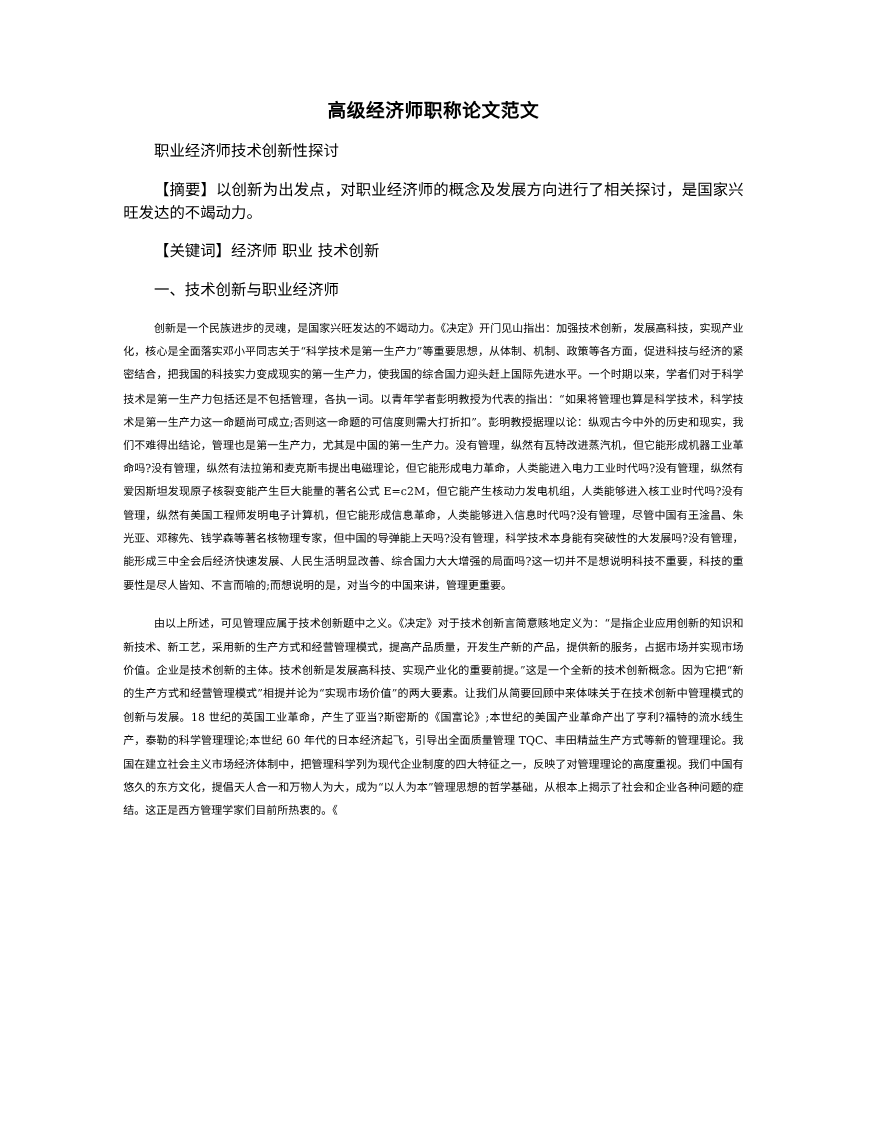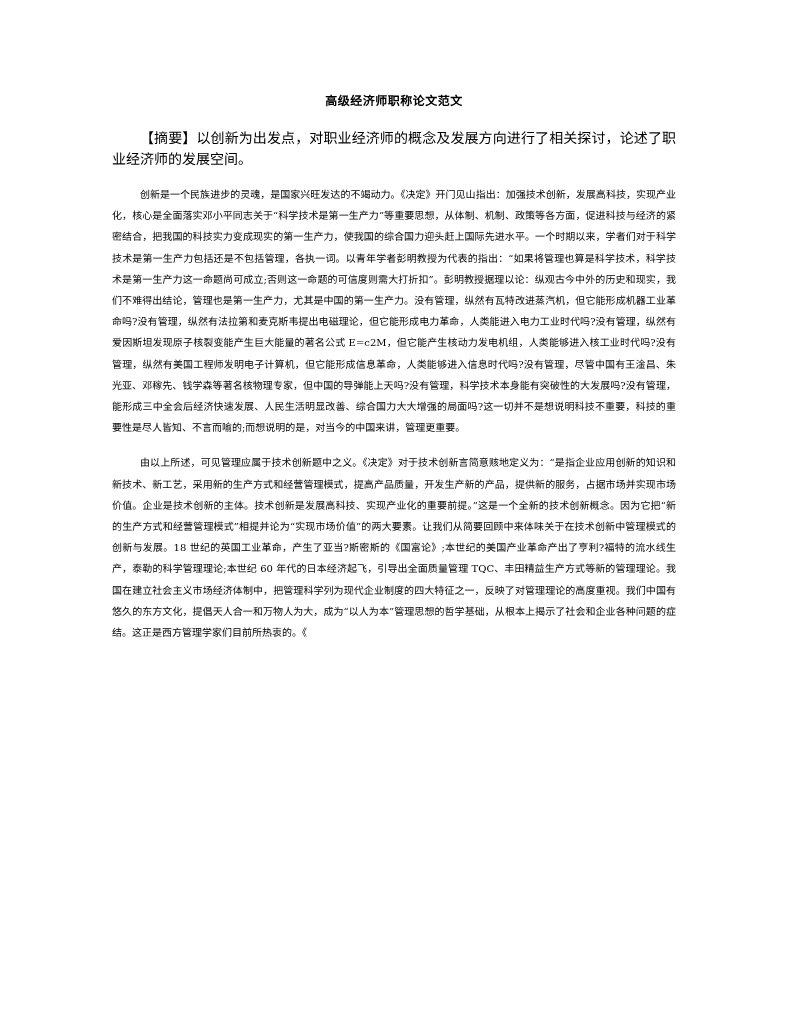--- a/index.html
+++ b/index.html
@@ -26,21 +26,21 @@
   }
 
   .content {
     position: absolute;
     left: 112px;
     top: 88px;
     width: 564px;
   }
 
   .doc-title {
-    font-size: 12px;
+    font-size: 17px;
     font-weight: bold;
     text-align: center;
     letter-spacing: 0.5px;
     line-height: 26px;
     margin: 0 0 14px 0;
     font-family: "DejaVu Serif", "Liberation Serif", serif;
   }
 
   .subtitle {
     font-size: 14px;
@@ -84,25 +84,30 @@
   }
 </style>
 </head>
 <body>
 
 <div class="page">
   <div class="content">
 
     <h1 class="doc-title">高级经济师职称论文范文</h1>
 
+    <p class="subtitle">职业经济师技术创新性探讨</p>
 
     <p class="meta-line">
-      <span class="meta-label">【摘要】</span><span>以创新为出发点，对职业经济师的概念及发展方向进行了相关探讨，论述了职业经济师的发展空间。</span>
+      <span class="meta-label">【摘要】</span><span>以创新为出发点，对职业经济师的概念及发展方向进行了相关探讨，是国家兴旺发达的不竭动力。</span>
     </p>
 
+    <p class="meta-line">
+      <span class="meta-label">【关键词】</span><span>经济师 职业 技术创新</span>
+    </p>
 
+    <p class="section-heading">一、技术创新与职业经济师</p>
 
     <p class="body-para">创新是一个民族进步的灵魂，是国家兴旺发达的不竭动力。《决定》开门见山指出：加强技术创新，发展高科技，实现产业化，核心是全面落实邓小平同志关于“科学技术是第一生产力”等重要思想，从体制、机制、政策等各方面，促进科技与经济的紧密结合，把我国的科技实力变成现实的第一生产力，使我国的综合国力迎头赶上国际先进水平。一个时期以来，学者们对于科学技术是第一生产力包括还是不包括管理，各执一词。以青年学者彭明教授为代表的指出：“如果将管理也算是科学技术，科学技术是第一生产力这一命题尚可成立;否则这一命题的可信度则需大打折扣”。彭明教授据理以论：纵观古今中外的历史和现实，我们不难得出结论，管理也是第一生产力，尤其是中国的第一生产力。没有管理，纵然有瓦特改进蒸汽机，但它能形成机器工业革命吗?没有管理，纵然有法拉第和麦克斯韦提出电磁理论，但它能形成电力革命，人类能进入电力工业时代吗?没有管理，纵然有爱因斯坦发现原子核裂变能产生巨大能量的著名公式 E=c2M，但它能产生核动力发电机组，人类能够进入核工业时代吗?没有管理，纵然有美国工程师发明电子计算机，但它能形成信息革命，人类能够进入信息时代吗?没有管理，尽管中国有王淦昌、朱光亚、邓稼先、钱学森等著名核物理专家，但中国的导弹能上天吗?没有管理，科学技术本身能有突破性的大发展吗?没有管理，能形成三中全会后经济快速发展、人民生活明显改善、综合国力大大增强的局面吗?这一切并不是想说明科技不重要，科技的重要性是尽人皆知、不言而喻的;而想说明的是，对当今的中国来讲，管理更重要。</p>
 
     <p class="body-para">由以上所述，可见管理应属于技术创新题中之义。《决定》对于技术创新言简意赅地定义为：“是指企业应用创新的知识和新技术、新工艺，采用新的生产方式和经营管理模式，提高产品质量，开发生产新的产品，提供新的服务，占据市场并实现市场价值。企业是技术创新的主体。技术创新是发展高科技、实现产业化的重要前提。”这是一个全新的技术创新概念。因为它把“新的生产方式和经营管理模式”相提并论为“实现市场价值”的两大要素。让我们从简要回顾中来体味关于在技术创新中管理模式的创新与发展。18 世纪的英国工业革命，产生了亚当?斯密斯的《国富论》;本世纪的美国产业革命产出了亨利?福特的流水线生产，泰勒的科学管理理论;本世纪 60 年代的日本经济起飞，引导出全面质量管理 TQC、丰田精益生产方式等新的管理理论。我国在建立社会主义市场经济体制中，把管理科学列为现代企业制度的四大特征之一，反映了对管理理论的高度重视。我们中国有悠久的东方文化，提倡天人合一和万物人为大，成为“以人为本”管理思想的哲学基础，从根本上揭示了社会和企业各种问题的症结。这正是西方管理学家们目前所热衷的。《</p>
 
   </div>
 </div>
 
 </body></html>

